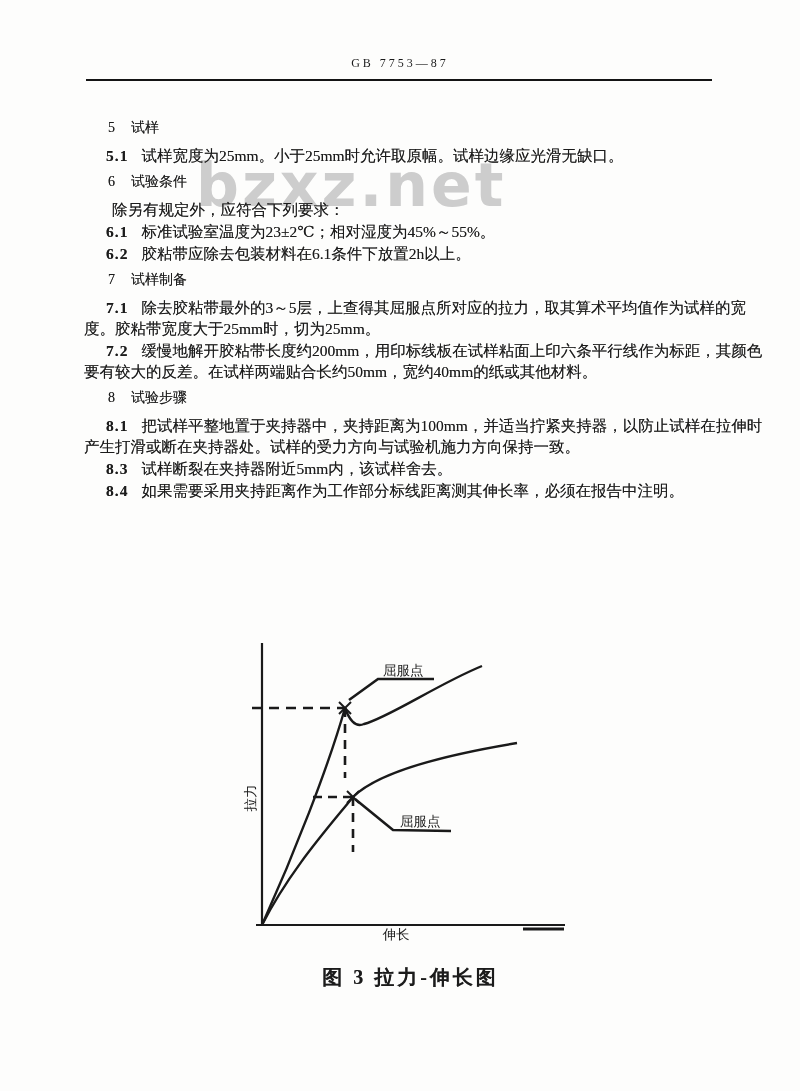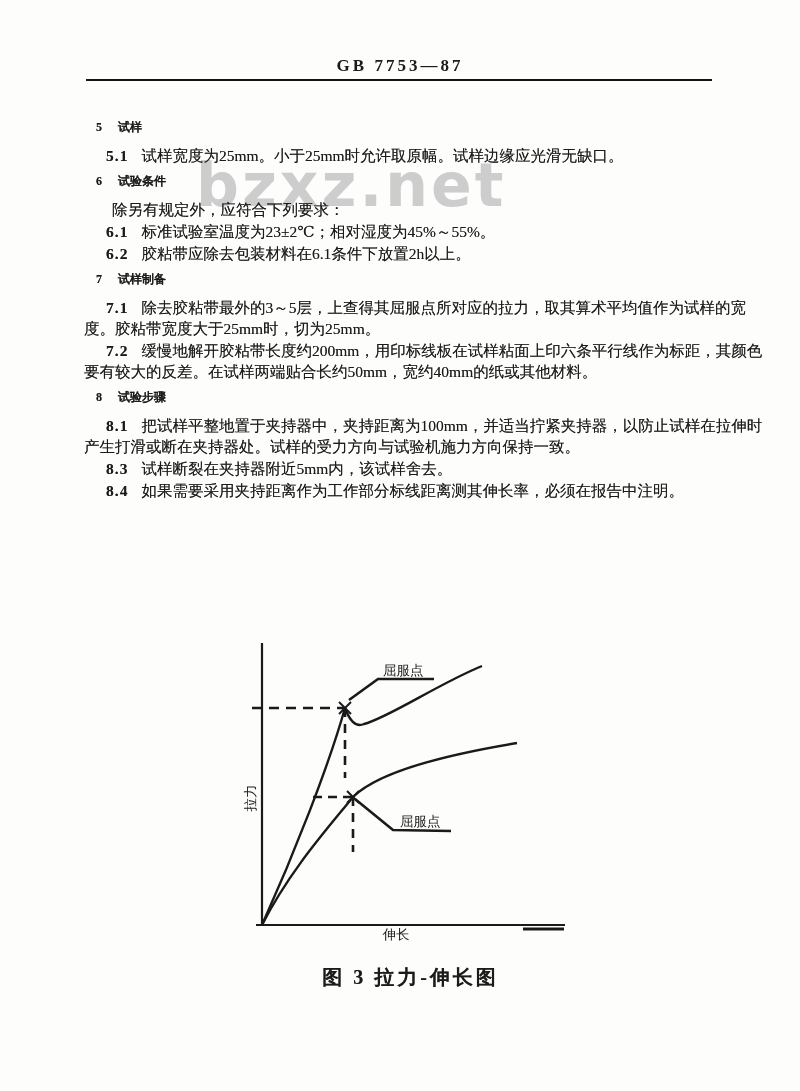--- a/index.html
+++ b/index.html
@@ -7,30 +7,30 @@
     position:relative;width:800px;height:1091px;background:#fdfdfc;overflow:hidden;
     font-family:"Liberation Serif","DejaVu Serif",serif;color:#1b1b1b;
   }
   .watermark{
     position:absolute;left:196px;top:150px;z-index:0;
     font-family:"DejaVu Sans",sans-serif;font-weight:bold;font-size:60px;
     color:#cdcdcd;letter-spacing:3px;user-select:none;
   }
   .header{
     position:absolute;top:56px;left:90px;width:620px;z-index:1;
-    text-align:center;font-weight:bold;font-size:17px;letter-spacing:3px;
+    text-align:center;font-weight:normal;font-size:12px;letter-spacing:3px;
   }
   .header-rule{
     position:absolute;top:79px;left:86px;width:626px;height:2px;background:#141414;z-index:1;
   }
   .content{
     position:absolute;left:84px;top:112px;width:636px;z-index:1;
     font-size:15.5px;line-height:21px;text-shadow:0 0 .4px rgba(0,0,0,.55);
   }
-  .sec-h{font-weight:bold;font-size:12px;padding-left:8px;margin:5px 4px;}
+  .sec-h{font-weight:normal;font-size:14px;padding-left:8px;margin:5px 16px;}
   .sec-num{display:inline-block;margin-right:15px;letter-spacing:1px;}
   .intro{padding-left:28px;margin-top:7px;white-space:nowrap;}
   .para{margin-top:1px;}
   .para.first{margin-top:7px;}
   .pline{white-space:nowrap;}
   .pline.first{padding-left:22px;}
   .pnum{font-weight:bold;margin-right:13px;letter-spacing:1px;}
   .figure{position:absolute;left:228px;top:638px;width:345px;height:310px;z-index:1;}
   .figure svg{display:block;}
   .figure text{font-family:"Liberation Serif","DejaVu Serif",serif;fill:#1a1a1a;}

